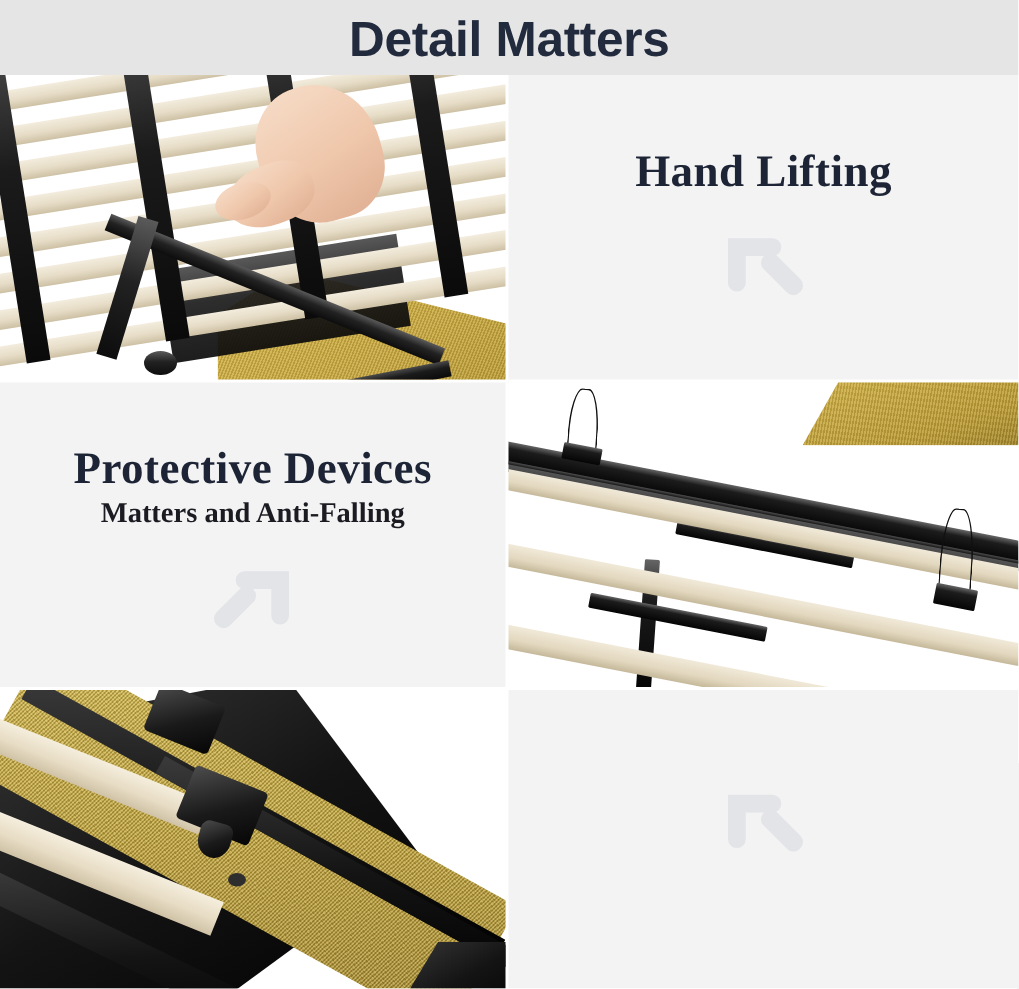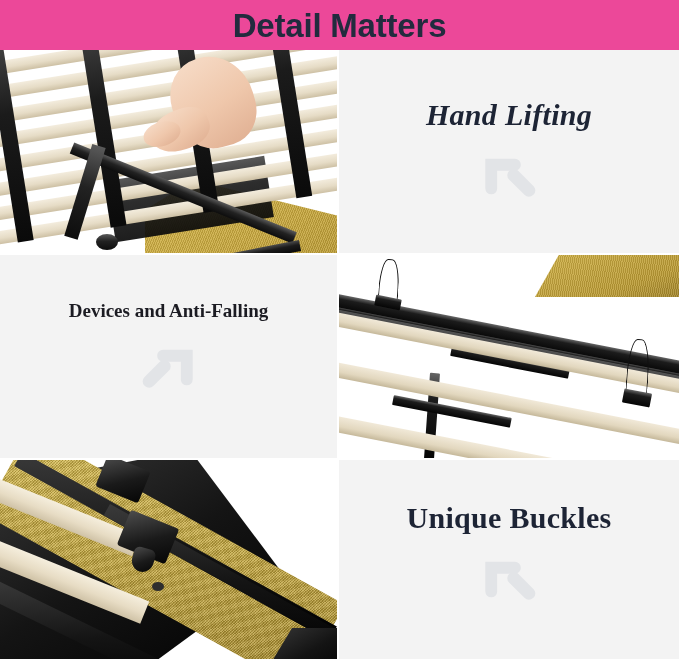--- a/index.html
+++ b/index.html
@@ -14,21 +14,21 @@
     overflow: hidden;
     position: relative;
   }
 
   
   #page-title {
     height: 50px;
     display: flex;
     align-items: center;
     justify-content: center;
-    background: #ec4899;
+    background: #e5e5e5;
   }
   #page-title .title-text {
     font-family: "Liberation Sans", sans-serif;
     font-weight: bold;
     font-size: 33px;
     letter-spacing: -0.2px;
     color: #222b3e;
     line-height: 1;
   }
 
@@ -81,21 +81,21 @@
     margin-top: 4px;
   }
   .arrow-wrap {
     margin-top: 16px;
     width: 74px;
     height: 74px;
   }
   .arrow-wrap svg { display: block; width: 74px; height: 74px; }
 
   
-  .tc-handlifting { padding-top: 49px; font-style: italic; }
+  .tc-handlifting { padding-top: 49px; }
   .tc-protective  { padding-top: 42px; }
   .tc-buckles     { padding-top: 42px; }
 
   
   .photo1 { position: absolute; inset: 0; background: #ffffff; }
   .p1-frame {
     position: absolute;
     left: -60px; top: -18px;
     width: 480px; height: 260px;
     transform: rotate(-9deg);
@@ -228,21 +228,22 @@
       <svg viewBox="0 0 100 100" aria-hidden="true">
         <g fill="#e2e4e7">
           <rect x="44" y="40" width="46" height="17" rx="8" transform="rotate(45 67 48)"></rect>
           <path d="M18 16 h40 a8 8 0 0 1 0 16 H34 V56 a8 8 0 0 1 -16 0 Z"></path>
         </g>
       </svg>
     </div>
   </div>
 
   <div class="cell text-cell tc-protective gap-r gap-b">
-    <div class="feat-sub">Devices and Anti-Falling</div>
+    <div class="feat-heading">Protective Devices</div>
+    <div class="feat-sub">Matters and Anti-Falling</div>
     <div class="arrow-wrap">
       <svg viewBox="0 0 100 100" aria-hidden="true">
         <g fill="#e2e4e7">
           <rect x="10" y="40" width="46" height="17" rx="8" transform="rotate(-45 33 48)"></rect>
           <path d="M82 16 H42 a8 8 0 0 0 0 16 h24 V56 a8 8 0 0 0 16 0 Z"></path>
         </g>
       </svg>
     </div>
   </div>
 
@@ -287,21 +288,20 @@
       <div class="p3-cap" style="left:132px; top:88px; width:22px; height:24px; border-radius:6px 6px 50% 50%; transform:rotate(16deg);"></div>
 
       <div class="p3-dark" style="left:-10px; top:118px; width:230px; height:20px; transform:rotate(26deg); transform-origin:left center;"></div>
       <div style="position:absolute; left:152px; top:122px; width:12px; height:9px; border-radius:50%; background:#2e2e2e;"></div>
 
       <div class="p3-dark" style="left:262px; top:168px; width:90px; height:50px; clip-path:polygon(30px 0, 90px 0, 90px 50px, 0 50px);"></div>
     </div>
   </div>
 
   <div class="cell text-cell tc-buckles">
-    <div class="feat-heading">Unique Buckles</div>
     <div class="arrow-wrap">
       <svg viewBox="0 0 100 100" aria-hidden="true">
         <g fill="#e2e4e7">
           <rect x="44" y="40" width="46" height="17" rx="8" transform="rotate(45 67 48)"></rect>
           <path d="M18 16 h40 a8 8 0 0 1 0 16 H34 V56 a8 8 0 0 1 -16 0 Z"></path>
         </g>
       </svg>
     </div>
   </div>
 

